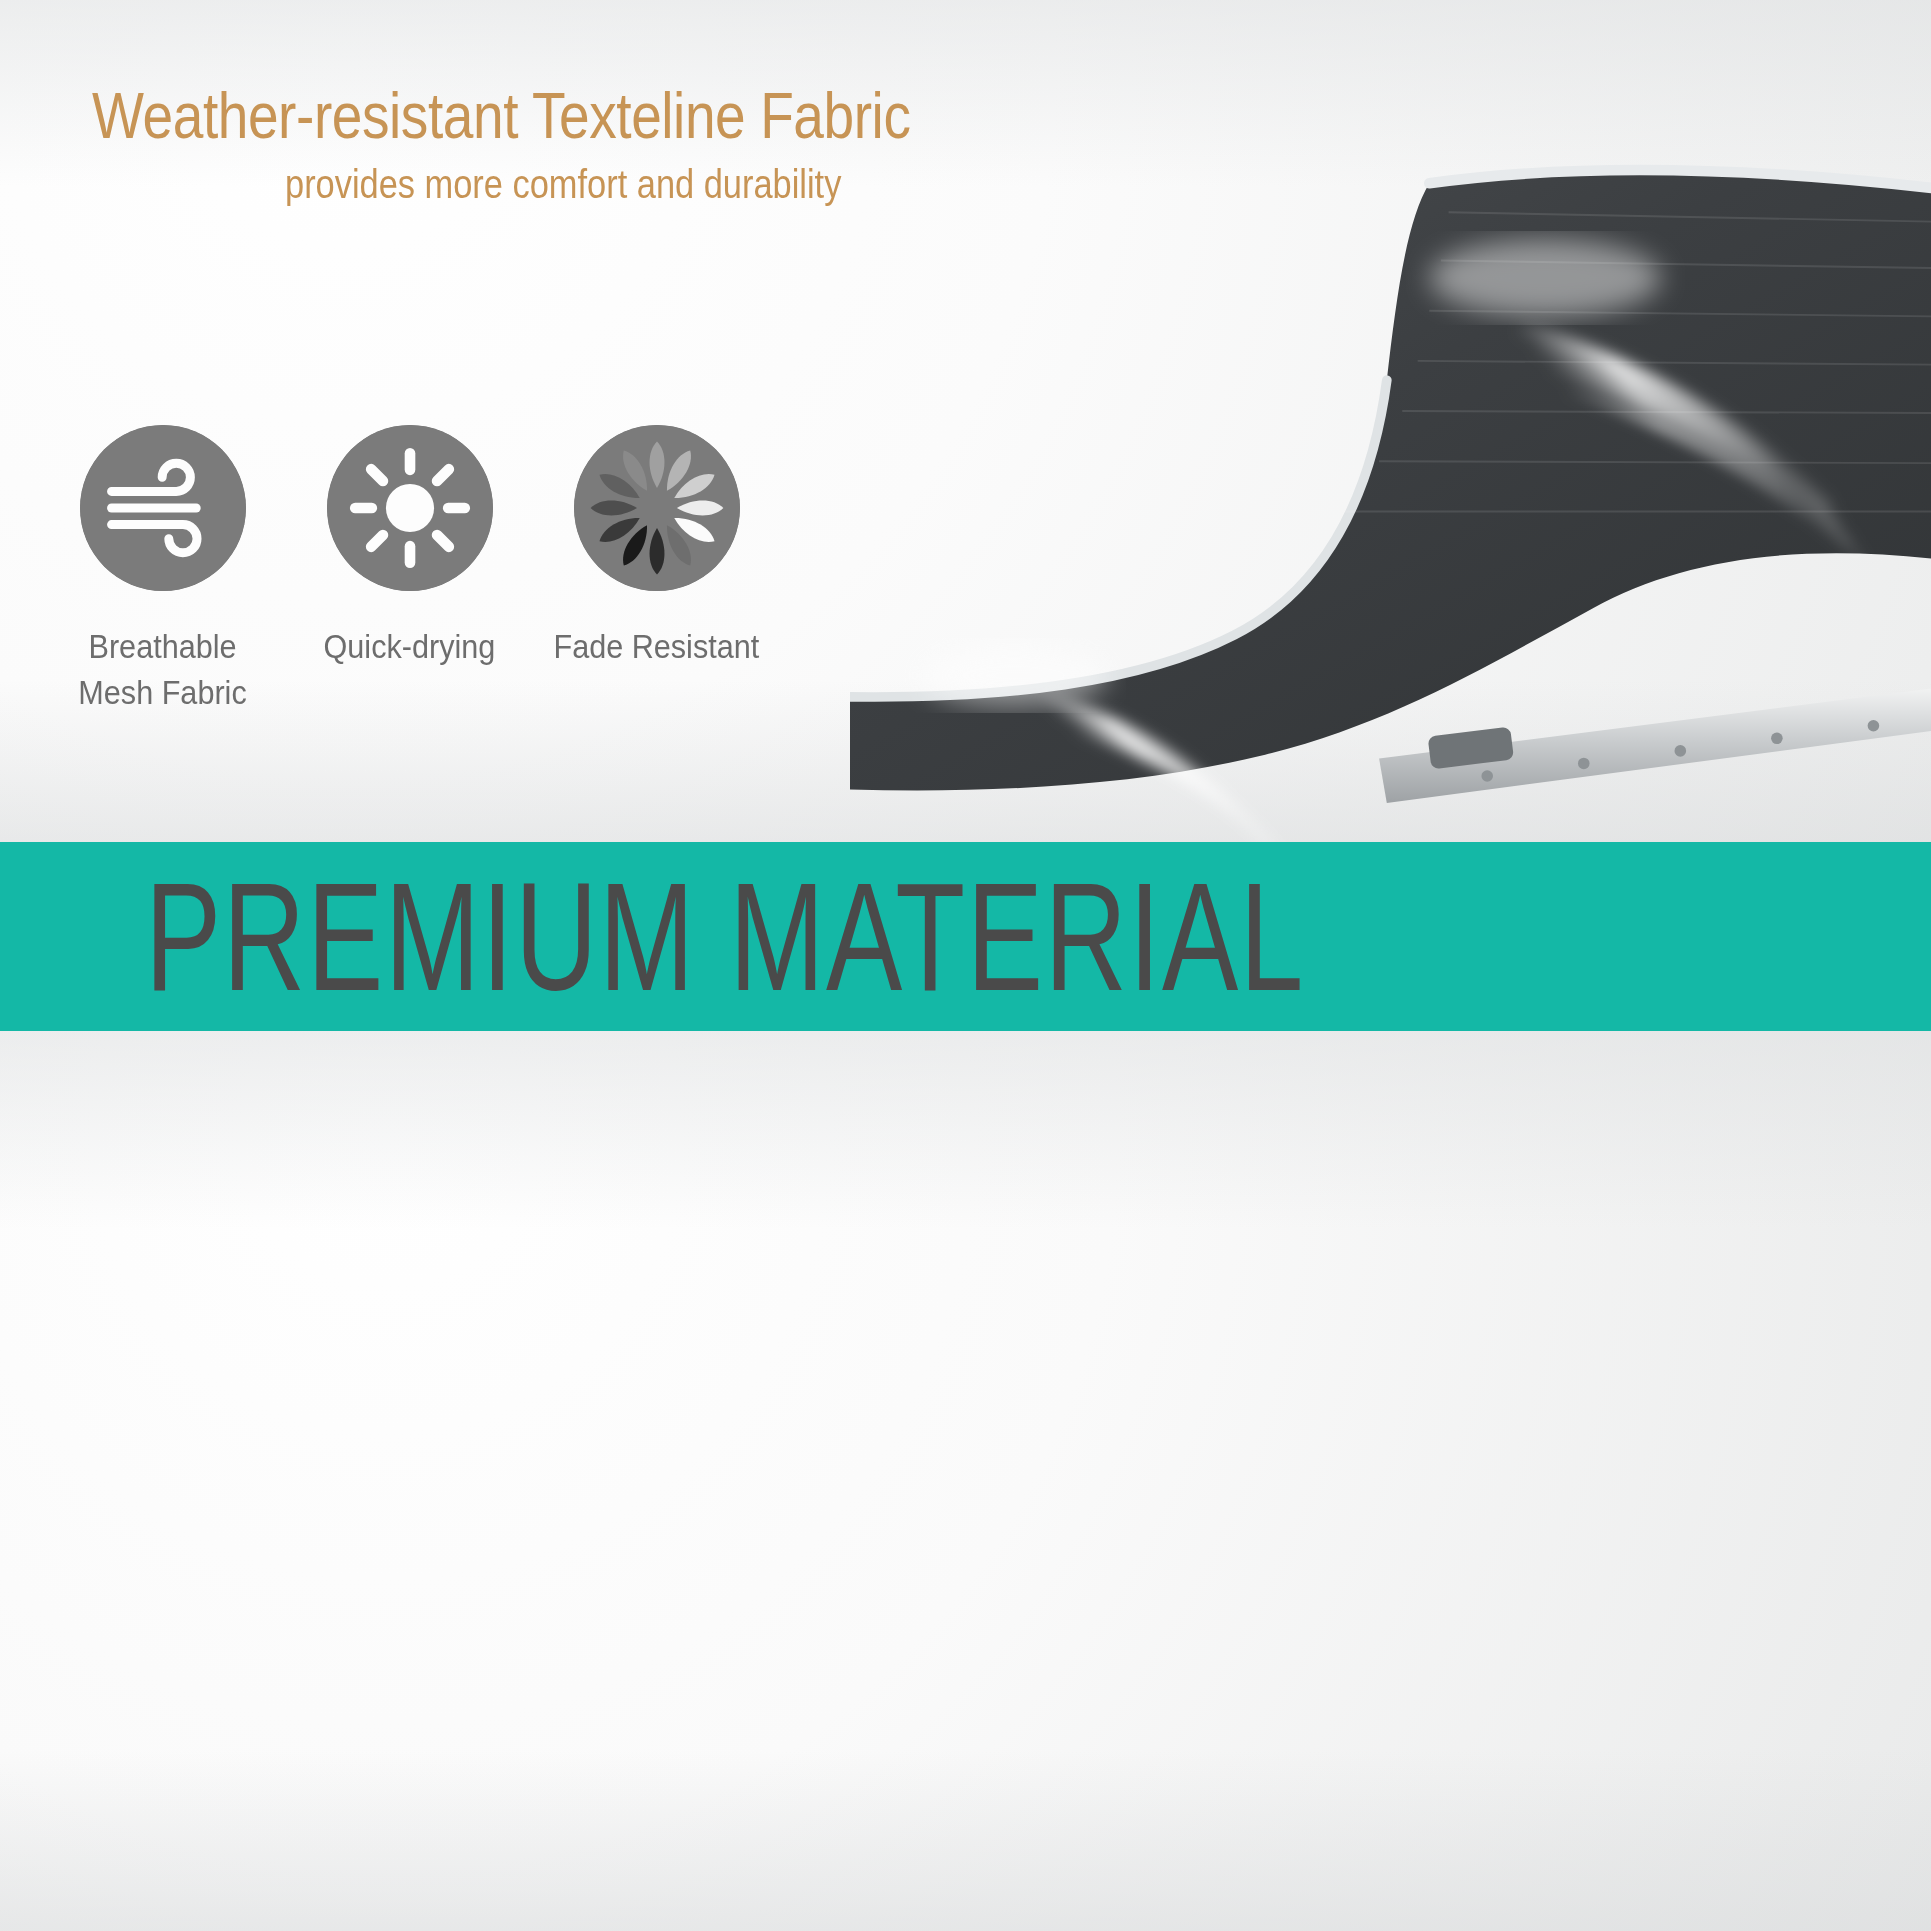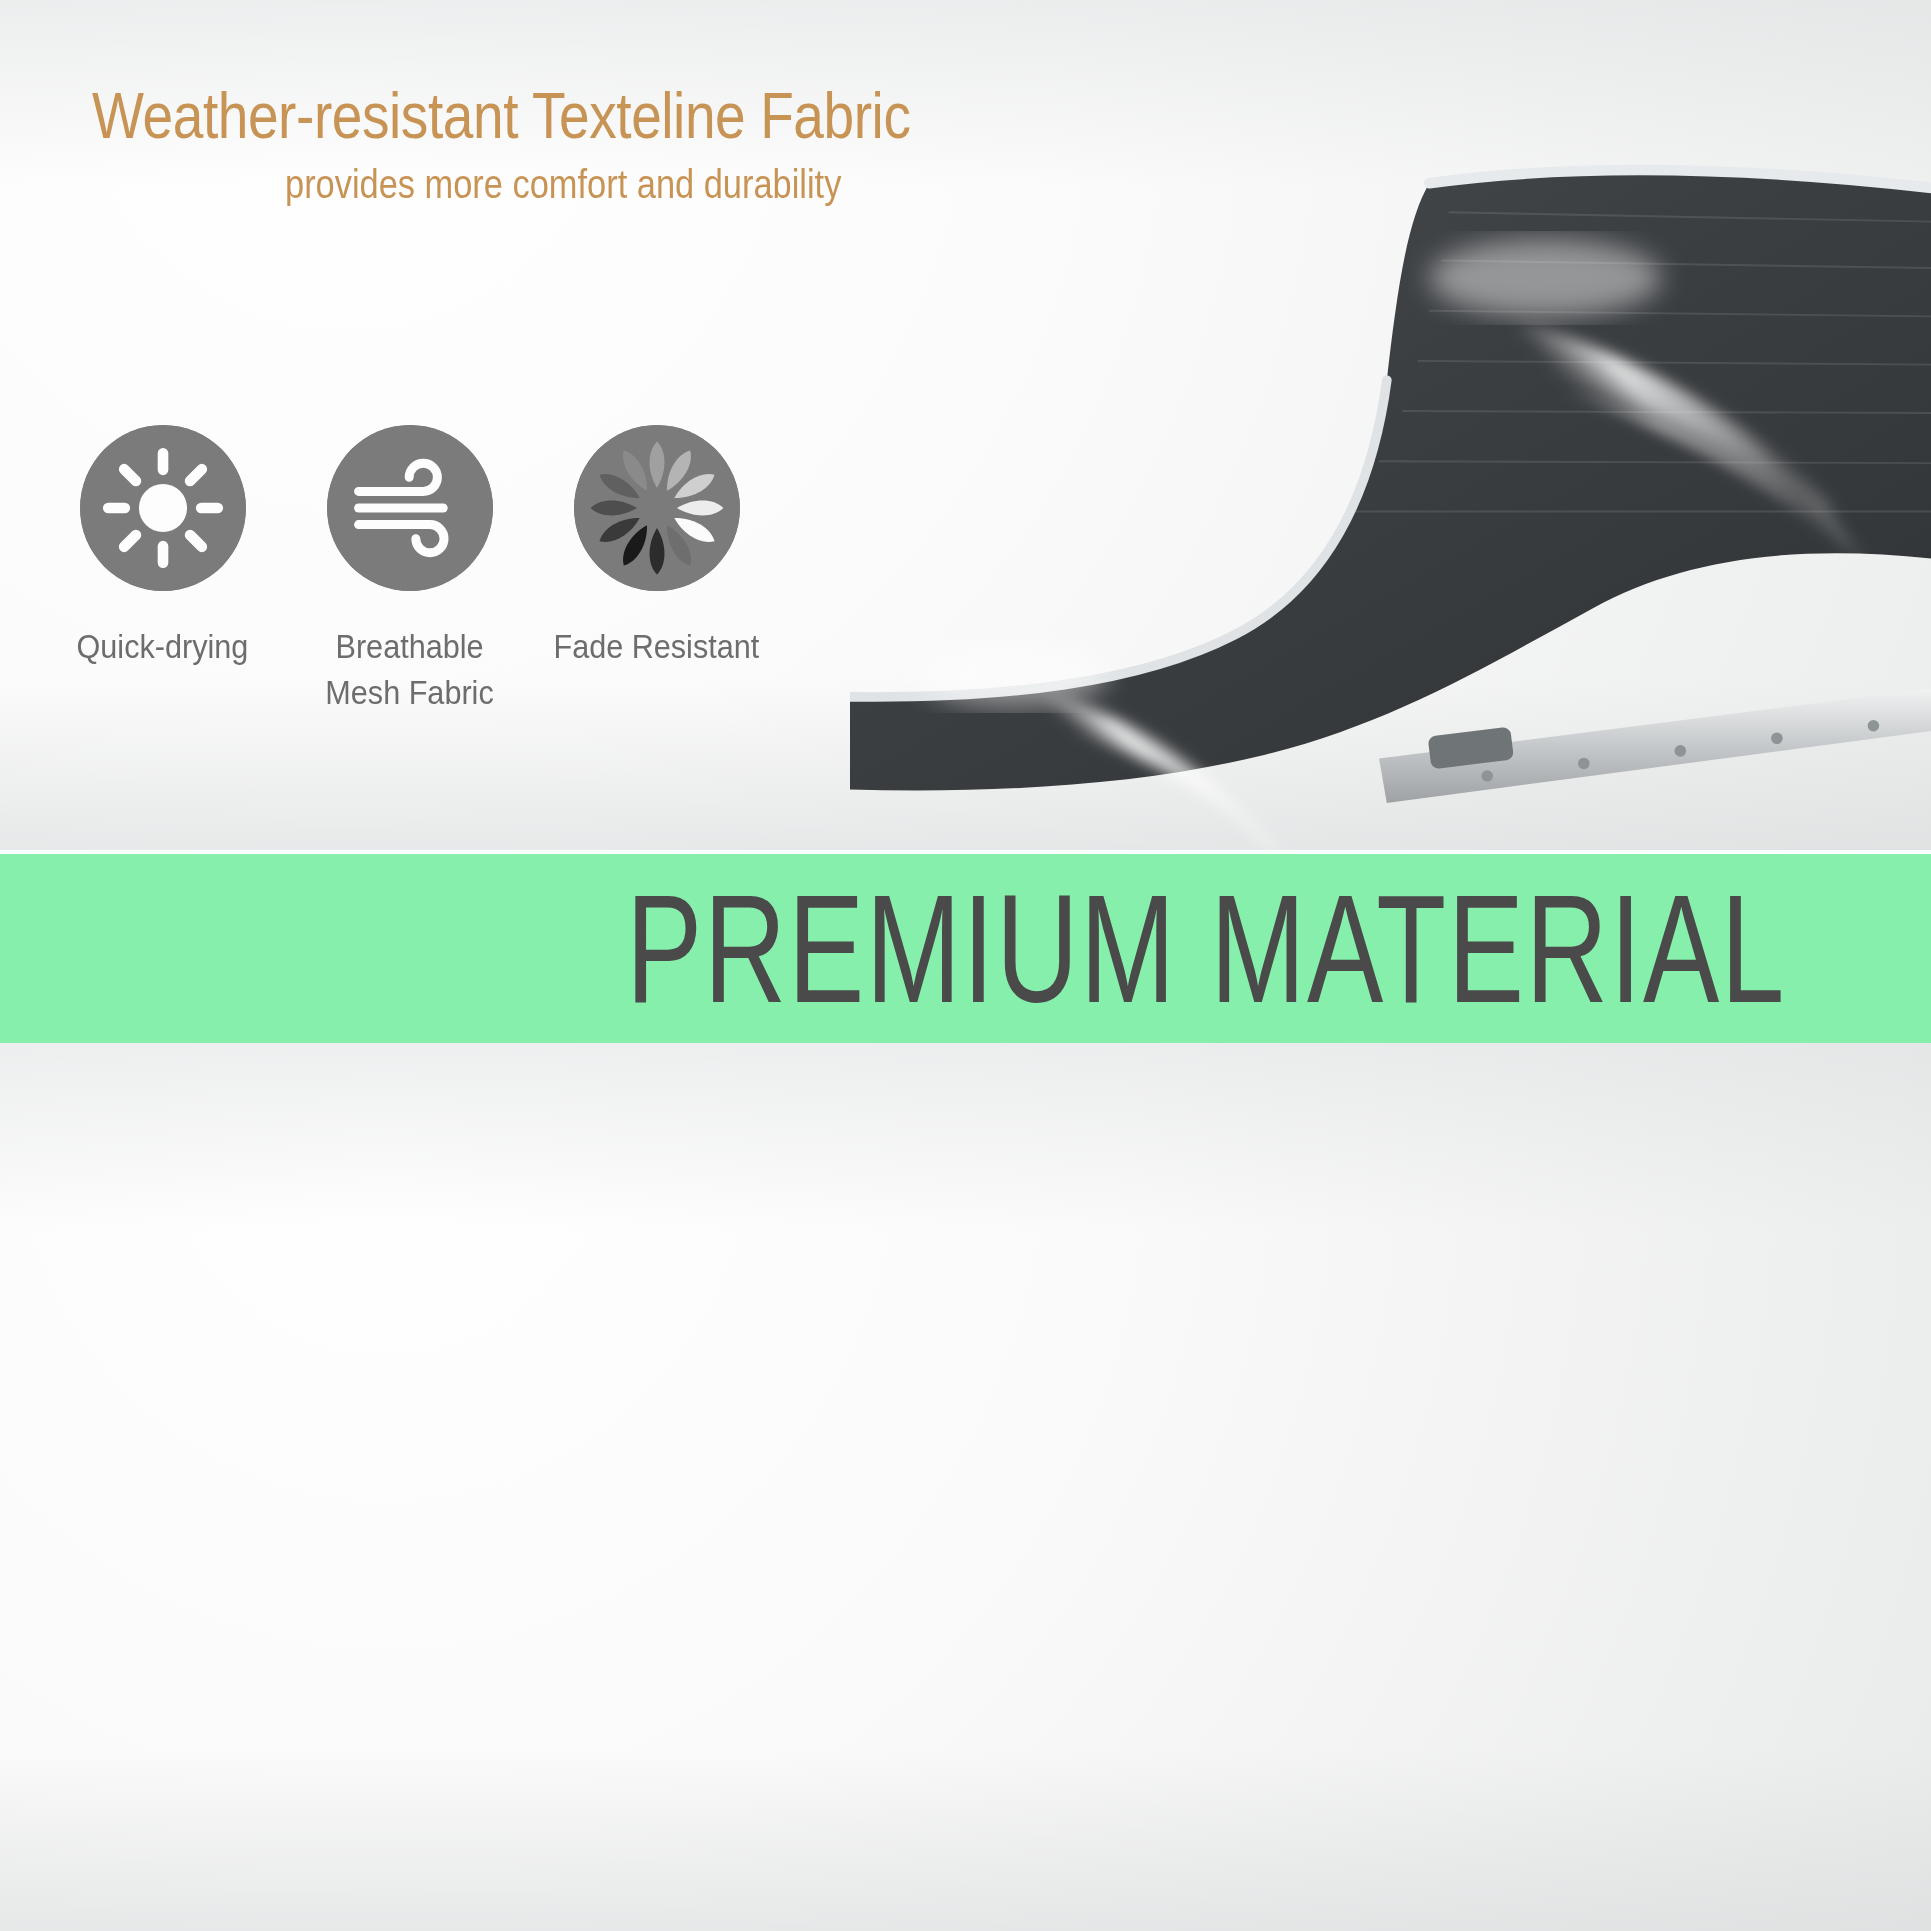--- a/index.html
+++ b/index.html
@@ -43,24 +43,23 @@
     white-space:nowrap;
     transform:scaleX(.86);
     transform-origin:left center;
   }
   #top-headline{left:92px;top:79px;font-size:64px;}
   #top-subline{left:285px;top:162px;font-size:40px;}
 
   
   #banner{
     position:absolute;left:0;top:842px;width:1931px;height:189px;
-    background:#86efac;
-    display:flex;align-items:center;justify-content:flex-end;
+    background:#14b8a6;
+    display:flex;align-items:center;justify-content:flex-start;
     z-index:40;
-    margin-top:12px;
   }
   #banner-text{
     color:#4a4a4a;
     font-size:143px;
     line-height:1;
     font-weight:400;
     letter-spacing:1.9px;
     white-space:nowrap;
     transform:scaleX(.80) scaleY(1.08);
     transform-origin:center center;
@@ -171,48 +170,48 @@
     </div>
 
     <div class="headline" id="top-headline">Weather-resistant Texteline Fabric</div>
     <div class="subline" id="top-subline">provides more comfort and durability</div>
 
     <div class="feature-row" id="row-top">
 
       <div class="feature">
         <svg class="ic" viewBox="0 0 100 100">
           <circle cx="50" cy="50" r="50" fill="#7b7b7b"></circle>
+          <g fill="none" stroke="#fdfdfd" stroke-width="5.4" stroke-linecap="round">
+            <path d="M19 40 H58 a8.5 8.5 0 1 0 -8.5 -8.5"></path>
+            <path d="M19 50 H70"></path>
+            <path d="M19 60 H62 a8.5 8.5 0 1 1 -8.5 8.5"></path>
+          </g>
+        </svg>
+        <div class="flabel">Breathable
+Mesh Fabric</div>
+      </div>
+
+      <div class="feature">
+        <svg class="ic" viewBox="0 0 100 100">
+          <circle cx="50" cy="50" r="50" fill="#7b7b7b"></circle>
           <g stroke="#fdfdfd" stroke-width="6.4" stroke-linecap="round">
             <line x1="50" y1="17" x2="50" y2="27"></line>
             <line x1="50" y1="73" x2="50" y2="83"></line>
             <line x1="17" y1="50" x2="27" y2="50"></line>
             <line x1="73" y1="50" x2="83" y2="50"></line>
             <line x1="26.6" y1="26.6" x2="33.7" y2="33.7"></line>
             <line x1="66.3" y1="66.3" x2="73.4" y2="73.4"></line>
             <line x1="73.4" y1="26.6" x2="66.3" y2="33.7"></line>
             <line x1="33.7" y1="66.3" x2="26.6" y2="73.4"></line>
           </g>
           <circle cx="50" cy="50" r="14.5" fill="#fdfdfd"></circle>
         </svg>
         <div class="flabel">Quick-drying</div>
       </div>
 
-      <div class="feature">
-        <svg class="ic" viewBox="0 0 100 100">
-          <circle cx="50" cy="50" r="50" fill="#7b7b7b"></circle>
-          <g fill="none" stroke="#fdfdfd" stroke-width="5.4" stroke-linecap="round">
-            <path d="M19 40 H58 a8.5 8.5 0 1 0 -8.5 -8.5"></path>
-            <path d="M19 50 H70"></path>
-            <path d="M19 60 H62 a8.5 8.5 0 1 1 -8.5 8.5"></path>
-          </g>
-        </svg>
-        <div class="flabel">Breathable
-Mesh Fabric</div>
-      </div>
-
 
       <div class="feature">
         <svg class="ic" viewBox="0 0 100 100">
           <circle cx="50" cy="50" r="50" fill="#7b7b7b"></circle>
           <g>
             <g transform="translate(50,50)">
               <g transform="rotate(0)">
                   <path d="M0 -12 C 6 -22, 6 -34, 0 -40 C -6 -34, -6 -22, 0 -12 Z" fill="#a0a0a0"></path>
                 </g>
               <g transform="rotate(30)">

